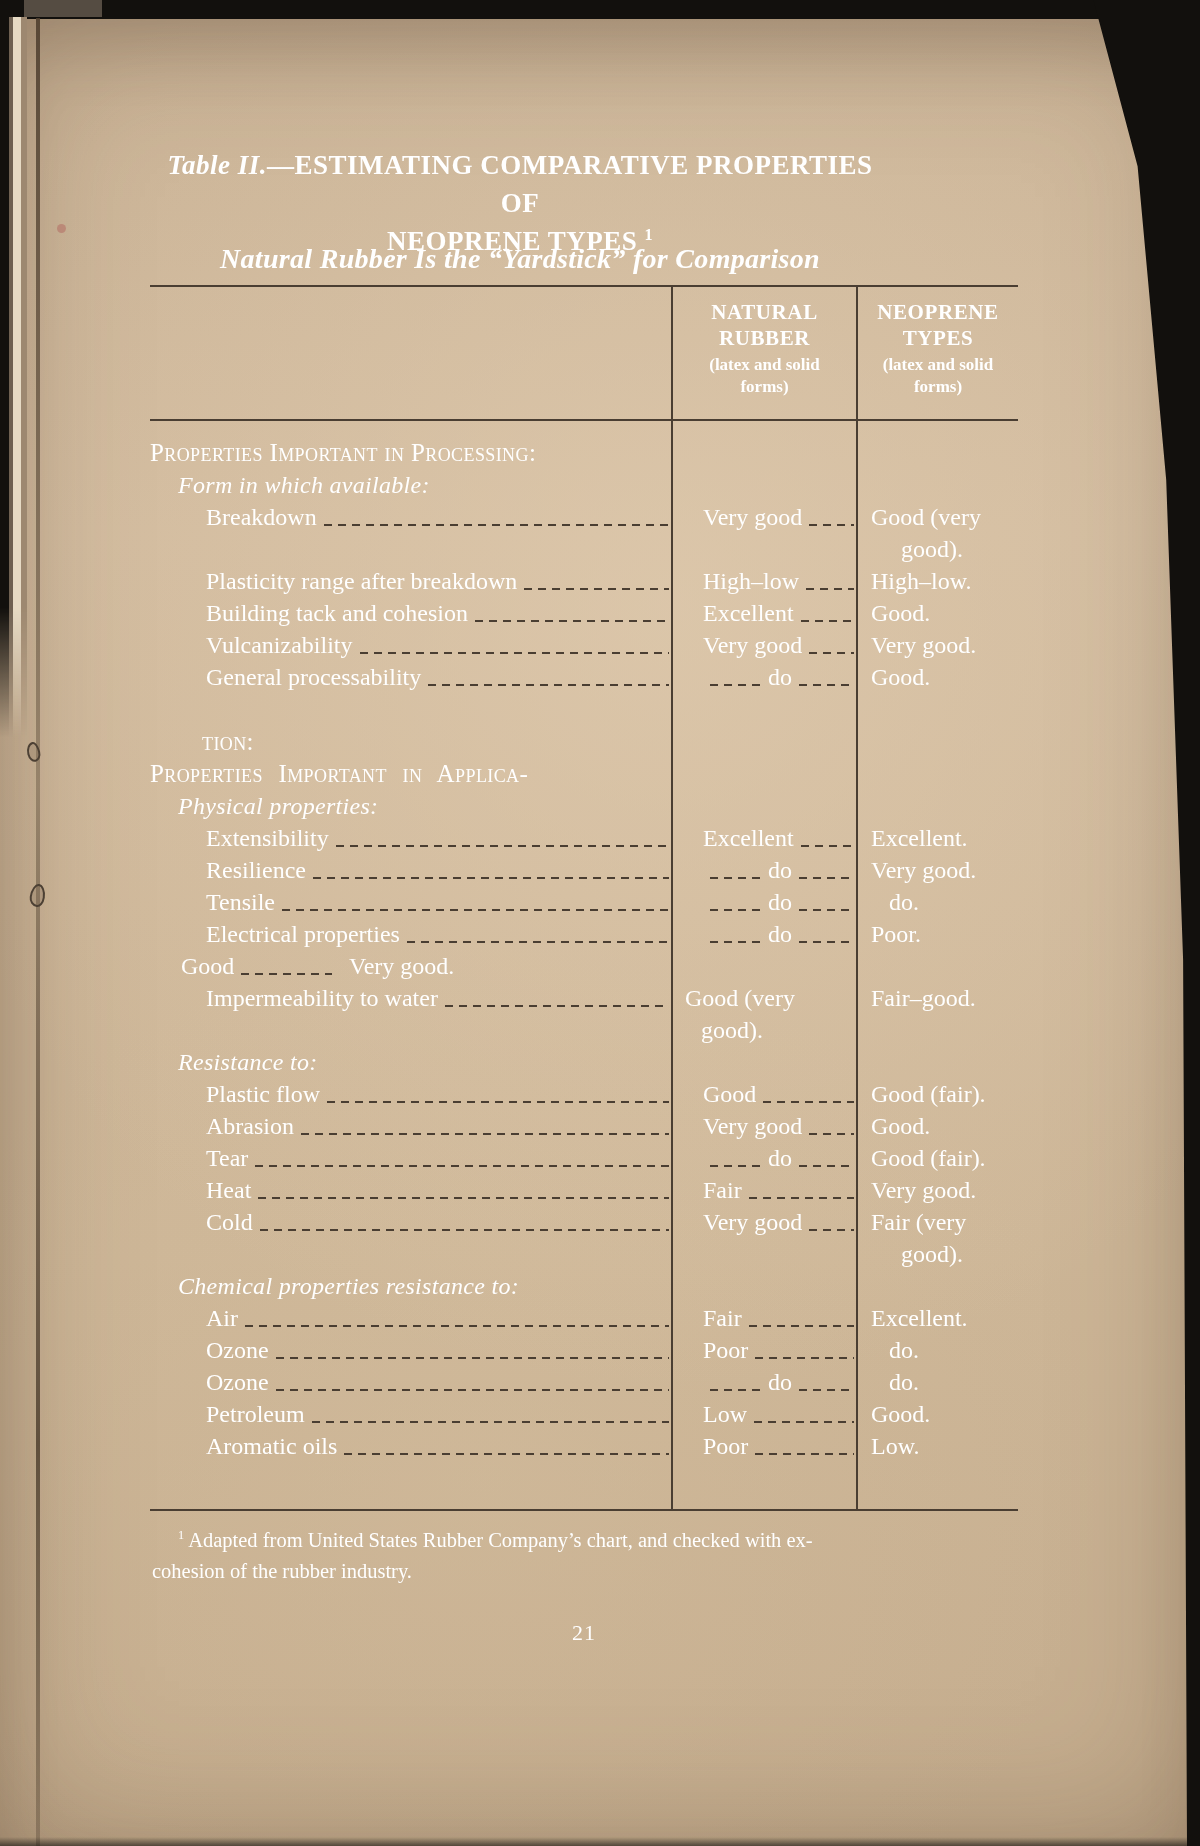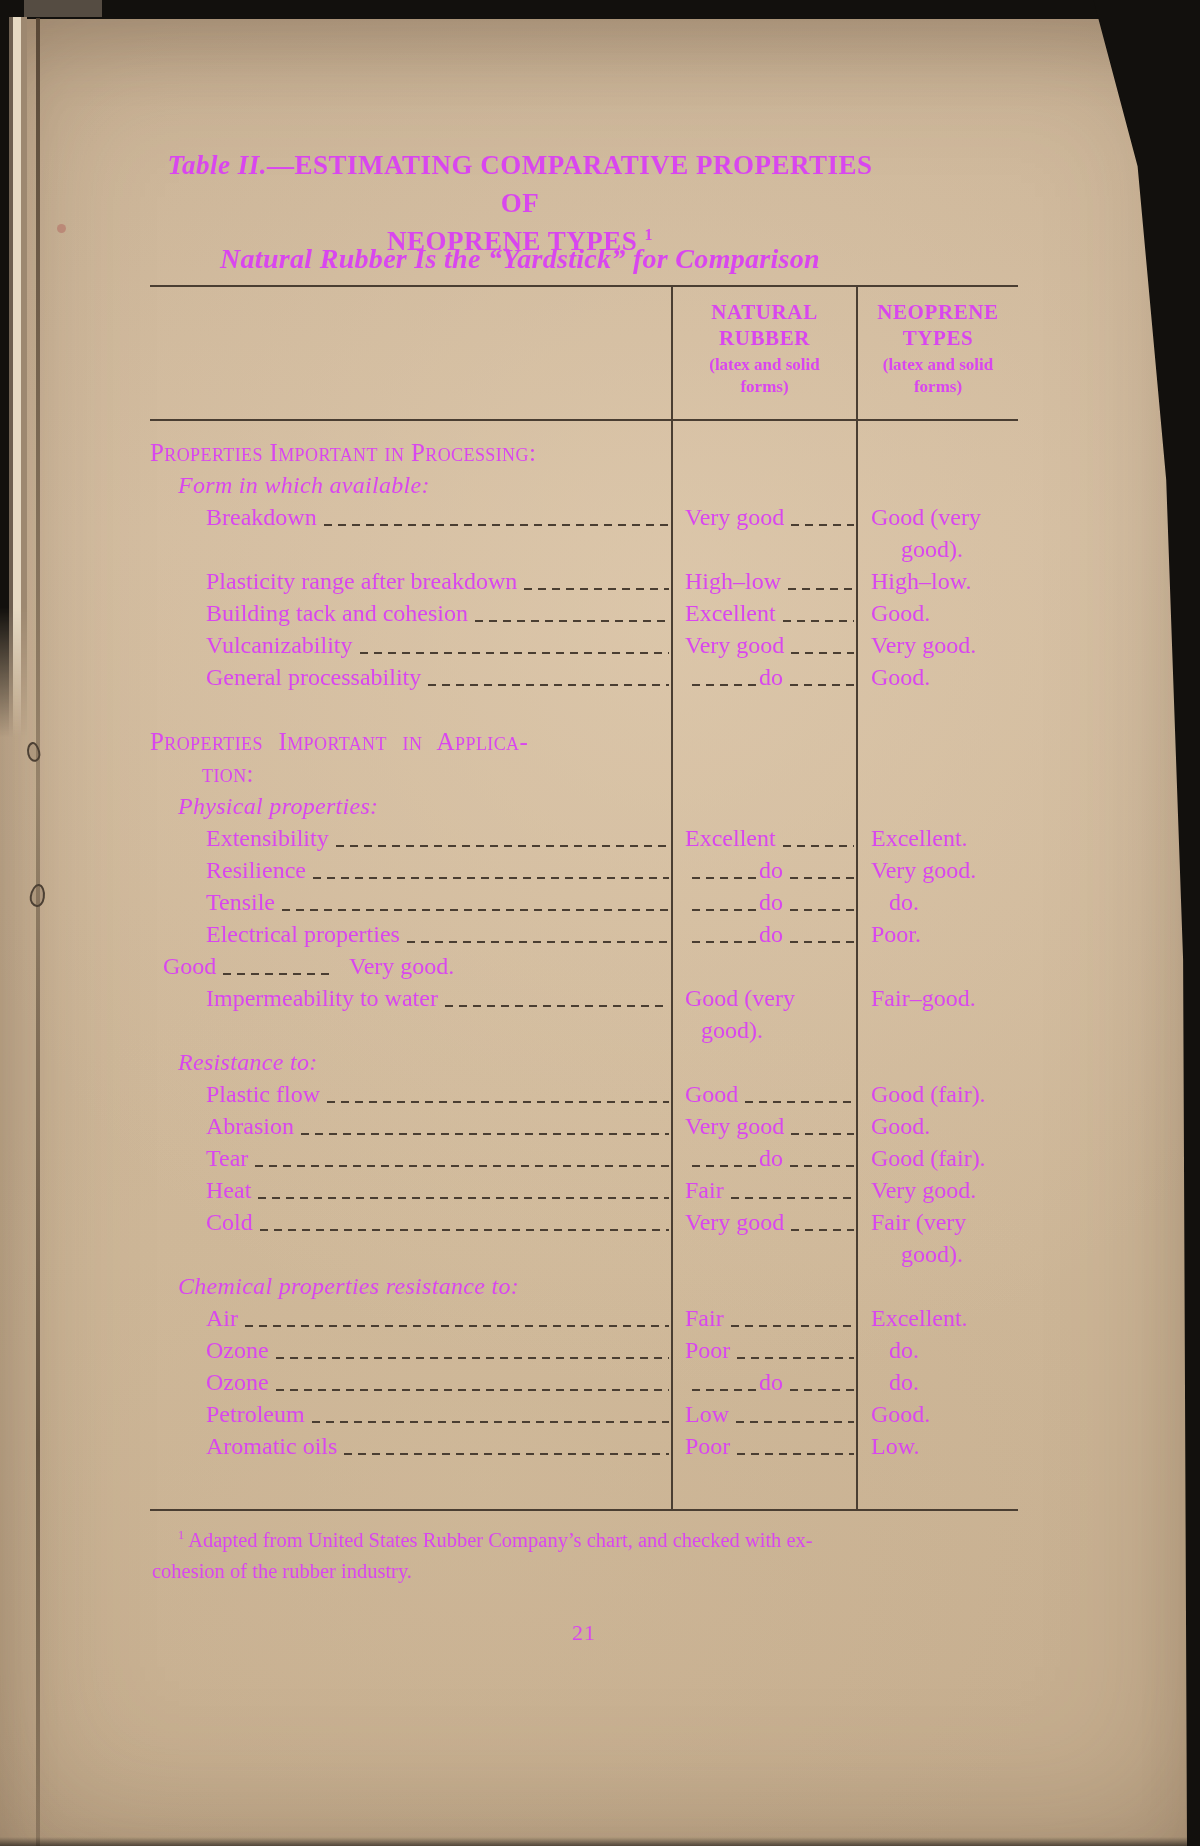--- a/index.html
+++ b/index.html
@@ -1,17 +1,17 @@
 <!DOCTYPE html>
 <html><head>
 <meta charset="utf-8">
 <style>
   html,body{margin:0;padding:0;background:#0d0b09;}
   .photo{position:relative;width:1200px;height:1846px;background:#14110e;overflow:hidden;
-         font-family:"Liberation Serif","DejaVu Serif",serif;color:#d946ef;}
+         font-family:"Liberation Serif","DejaVu Serif",serif;color:#ffffff;}
 
   
   .page{position:absolute;left:0;top:18px;width:1200px;height:1828px;
     background:
       radial-gradient(90% 60% at 56% 32%, rgba(228,208,180,.55), rgba(228,208,180,0) 72%),
       radial-gradient(70% 40% at 40% 80%, rgba(214,192,160,.35), rgba(214,192,160,0) 75%),
       linear-gradient(180deg,#c9b295 0,#d1ba9d 28%,#cdb697 68%,#c4ac8d 100%);}
   .page::after{content:'';position:absolute;inset:0;pointer-events:none;
     box-shadow:inset 0 0 150px rgba(82,62,42,.33), inset 0 30px 60px rgba(82,62,42,.18);}
 
@@ -61,21 +61,21 @@
   .sec-head{font-variant:small-caps;font-size:25px;letter-spacing:.4px;}
   .sec-head.spread{word-spacing:9px;}
   .sec-head.cont{padding-left:52px;}
   .section.sec2{margin-top:33px;}
   .group-label{font-style:italic;padding-left:28px;letter-spacing:.3px;}
   .row{display:flex;align-items:baseline;}
   .c1{width:522px;display:flex;align-items:baseline;min-width:0;box-sizing:border-box;}
   .c1 .lbl{padding-left:56px;white-space:nowrap;}
   .leader{display:block;flex:1 1 auto;height:2px;align-self:flex-end;margin:0 3px 7px 7px;min-width:14px;
     background:repeating-linear-gradient(90deg,#4a3e32 0 8px,transparent 8px 14px);}
-  .c2{width:185px;display:flex;align-items:baseline;padding-left:13px;box-sizing:border-box;}
+  .c2{width:185px;display:flex;align-items:baseline;padding-left:31px;box-sizing:border-box;}
   .c2 .val{white-space:nowrap;}
   .c2.wrap{display:block;padding-left:29px;text-indent:-16px;padding-right:2px;}
   .c3{width:161px;box-sizing:border-box;padding-left:44px;text-indent:-30px;}
   .c3.center{padding-left:32px;text-indent:0;}
 
   
   .footnote{position:absolute;left:152px;top:1525px;width:874px;font-size:20.5px;line-height:31px;}
   .footnote .fn1{padding-left:26px;}
   .page-number{position:absolute;left:150px;top:1620px;width:868px;text-align:center;font-size:22px;letter-spacing:1px;}
 </style>
@@ -161,22 +161,22 @@
           </div>
           <div class="c2">
             <span class="leader"></span>
             <span class="val">do</span>
             <span class="leader"></span>
           </div>
           <div class="c3">Good.</div>
         </div>
       </div>
       <div class="section sec2">
+        <div class="sec-head cont">tion:</div>
         <div class="sec-head spread">Properties Important in Applica-</div>
-        <div class="sec-head cont">tion:</div>
         <div class="group-label">Physical properties:</div>
         <div class="row">
           <div class="c1">
             <span class="lbl">Extensibility</span>
             <span class="leader"></span>
           </div>
           <div class="c2">
             <span class="val">Excellent</span>
             <span class="leader"></span>
           </div>

